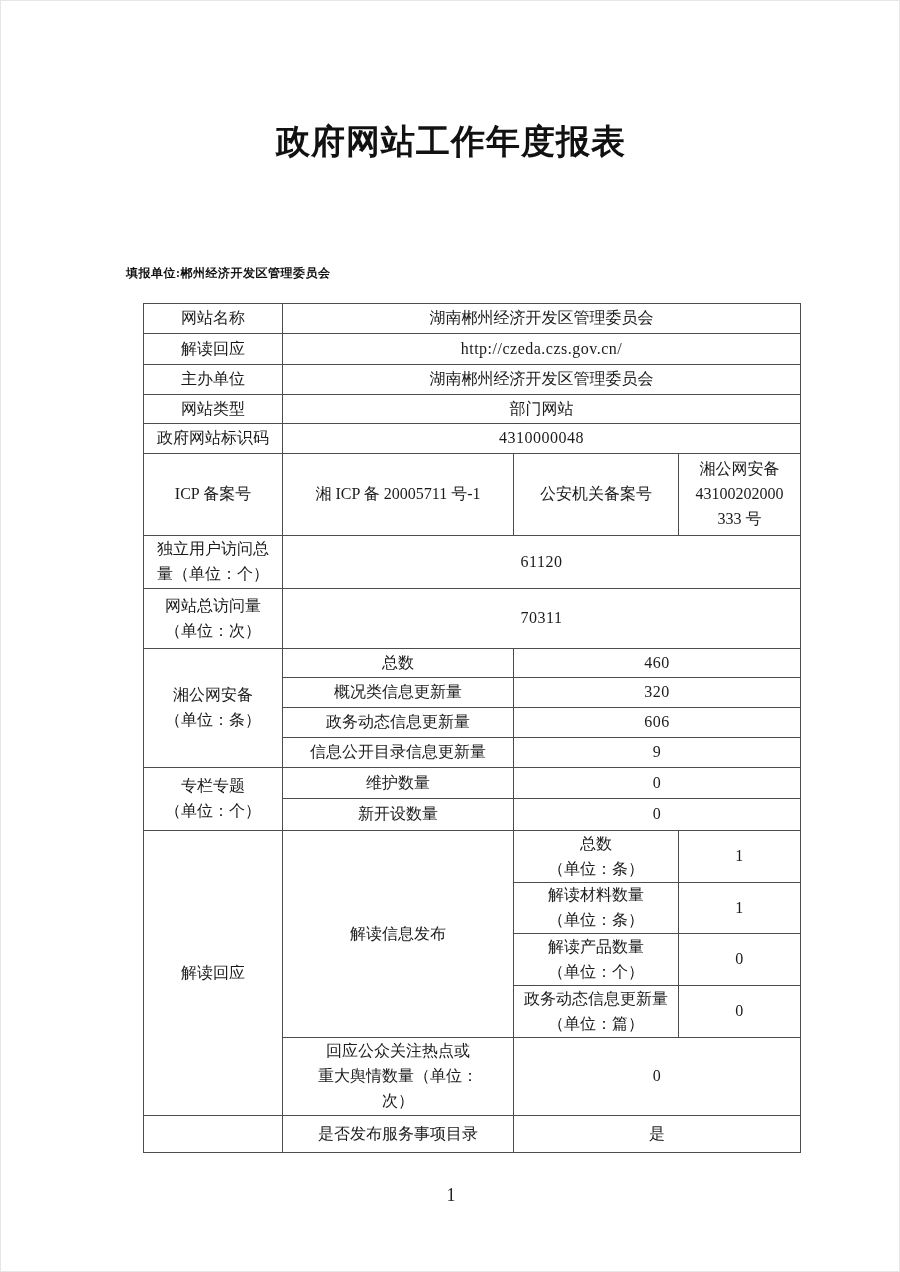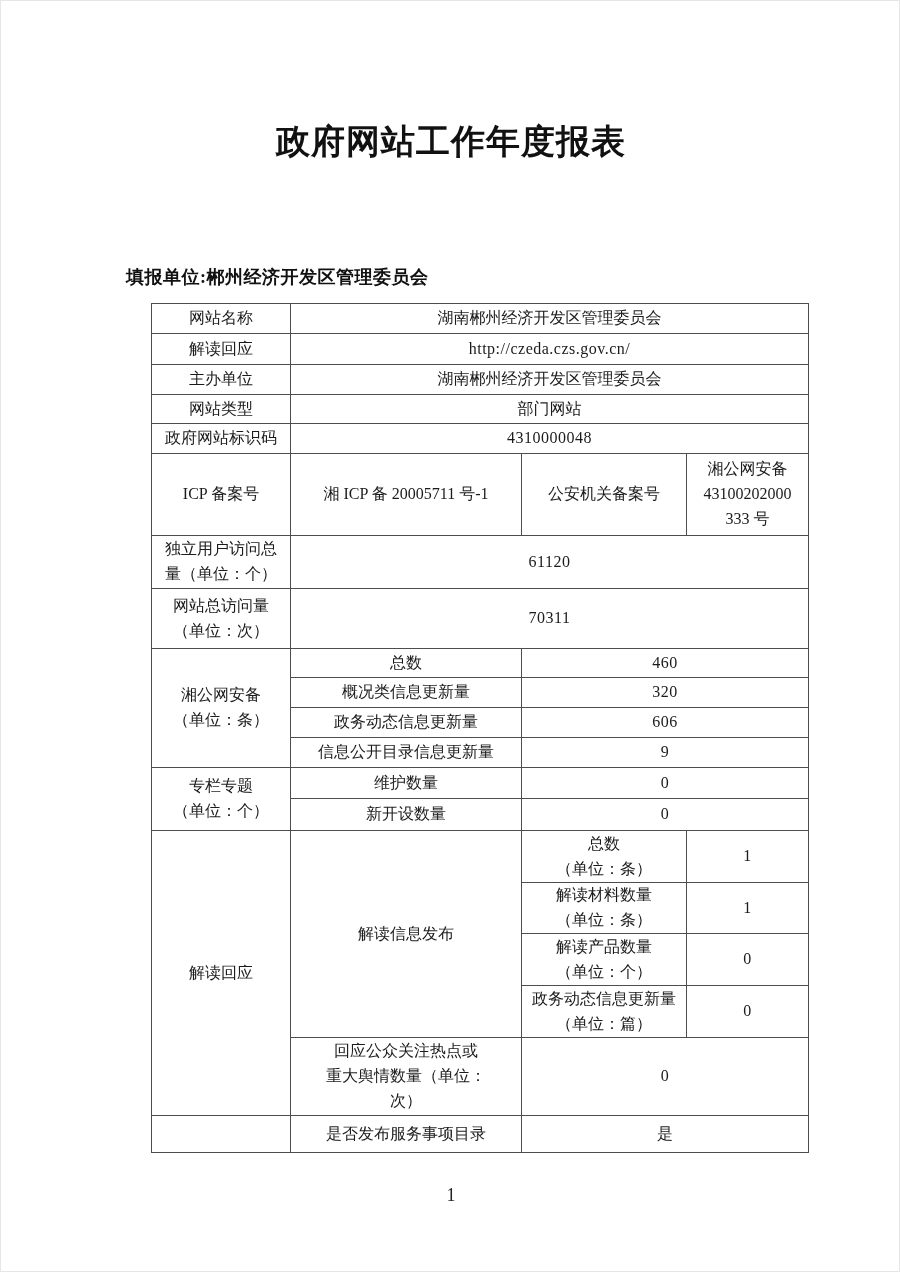--- a/index.html
+++ b/index.html
@@ -32,30 +32,30 @@
     left: 0;
     width: 900px;
     text-align: center;
     font-size: 21px;
     color: #222;
   }
   .reporting-unit {
     position: absolute;
     top: 264px;
     left: 125px;
-    font-size: 18px;
+    font-size: 12px;
     font-weight: bold;
     color: #111;
     letter-spacing: 0.5px;
     text-align: right;
   }
   table.report {
     position: absolute;
     top: 302px;
-    left: 150px;
+    left: 142px;
     width: 657px;
     border-collapse: collapse;
     table-layout: fixed;
   }
   table.report td {
     border: 1px solid #4d4d4d;
     padding: 0 3px;
     text-align: center;
     vertical-align: middle;
     font-size: 16px;

